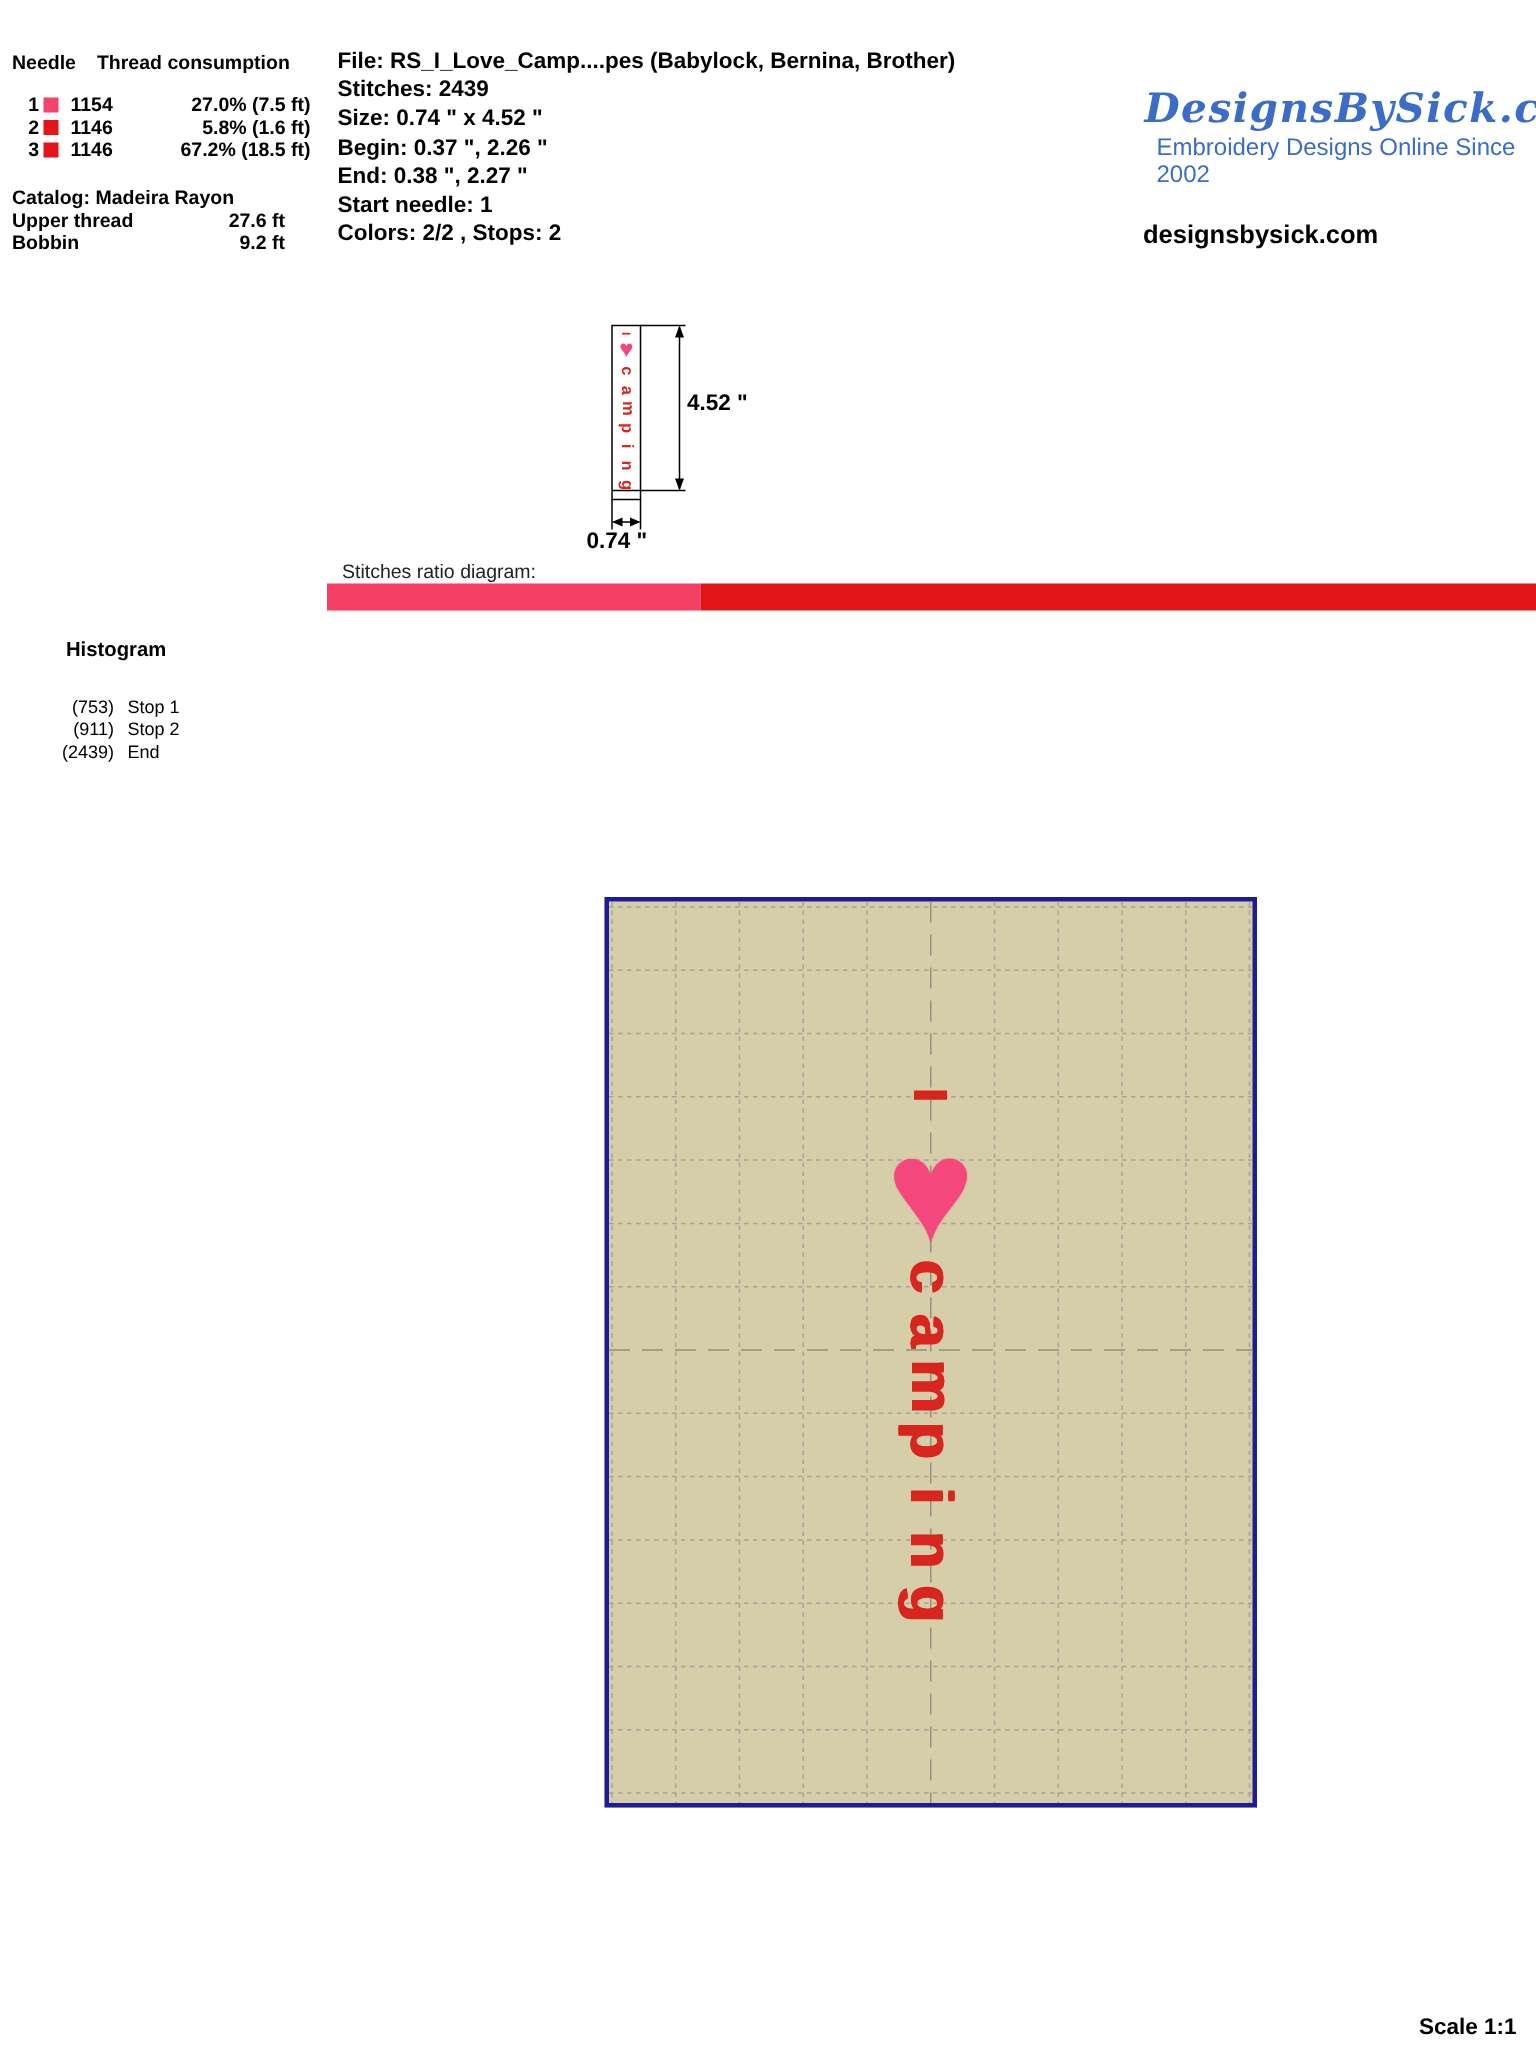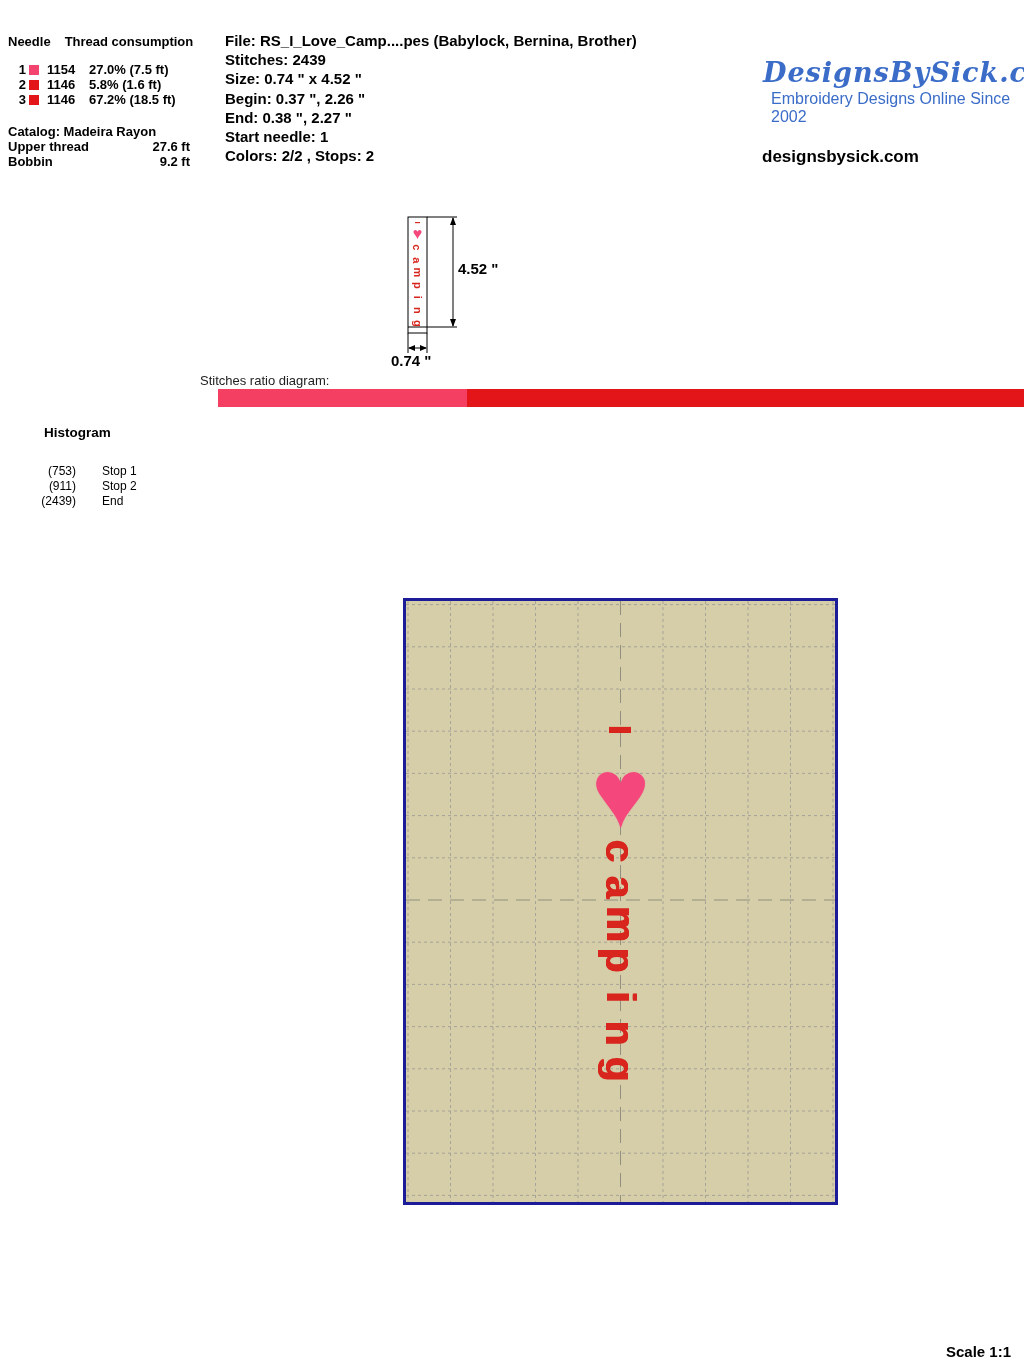--- a/index.html
+++ b/index.html
@@ -10,21 +10,21 @@
   .abs { position:absolute; }
 
   
   #thread-header { left:8px; top:34px; font-size:13px; font-weight:bold; }
   #thread-header span { margin-right:14px; }
   #thread-rows { left:8px; top:62px; font-size:13px; font-weight:bold; }
   .t-row { display:flex; align-items:center; height:15px; }
   .t-num { width:18px; text-align:right; }
   .t-swatch { width:10px; height:10px; margin-left:3px; }
   .t-code { margin-left:8px; width:42px; }
-  .t-cons { width:118px; }
+  .t-cons { width:118px; text-align:right; }
   #catalog-block { left:8px; top:124px; font-size:13px; font-weight:bold; width:182px; }
   .cat-row { display:flex; justify-content:space-between; height:15px;gap:16px; }
 
   
   #file-info { left:225px; top:31px; font-size:15px; font-weight:bold; line-height:19.2px; }
 
   
   #logo-title { left:763px; top:57px; font-family:"DejaVu Serif", serif; font-style:italic;
                 font-size:27px; font-weight:bold; letter-spacing:1px; }
   #logo-tagline { left:771px; top:90px; font-family:Liberation Sans, sans-serif; font-size:16px; }
@@ -35,30 +35,30 @@
   #dim-h-label { left:458px; top:260px; font-size:15px; font-weight:bold; }
   #dim-w-label { left:391px; top:352px; font-size:15px; font-weight:bold; }
   #mini-design { left:408px; top:218px; width:19px; height:114px;
                  display:flex; flex-direction:column; align-items:center; }
   #mini-design .letter-i { font-size:8px; font-weight:bold; transform:rotate(90deg); height:9px; line-height:9px; }
   #mini-design .heart { font-size:16px; line-height:14px; height:14px; }
   #mini-design .letter { font-size:11px; font-weight:bold; transform:rotate(90deg);
                          height:12.6px; line-height:12.6px; }
 
   
-  #ratio-label { left:200px; top:373px; font-size:13px; color:#222; }
+  #ratio-label { left:228px; top:373px; font-size:13px; color:#222; }
   #ratio-bar { left:218px; top:389px; width:806px; height:18px; display:flex; }
   #ratio-bar div { height:100%; }
 
   
   #histogram-title { left:8px; top:425px; font-size:13.5px; font-weight:bold;padding-left:36px; }
   #histogram-list { left:8px; top:464px; font-size:12px; font-weight:normal; }
   .h-row { display:flex; height:15px; }
   .h-count { width:68px; text-align:right; }
-  .h-label { margin-left:26px;text-align:center; }
+  .h-label { margin-left:9px;text-align:center; }
 
   
   #hoop { left:403px; top:598px; width:435px; height:607px; border:3px solid #1c1c99; }
   #grid-svg { position:absolute; left:0; top:0; }
   #main-design { position:absolute; left:50%; top:106px; transform:translateX(-50%);
                  display:flex; flex-direction:column; align-items:center; }
   #main-design .letter-i { font-size:32px; font-weight:bold; transform:rotate(90deg);
                            height:46px; line-height:46px;
                            text-shadow:0.7px 0 0 currentColor,-0.7px 0 0 currentColor; }
   #main-design .heart { font-size:98px; line-height:80px; height:80px;

